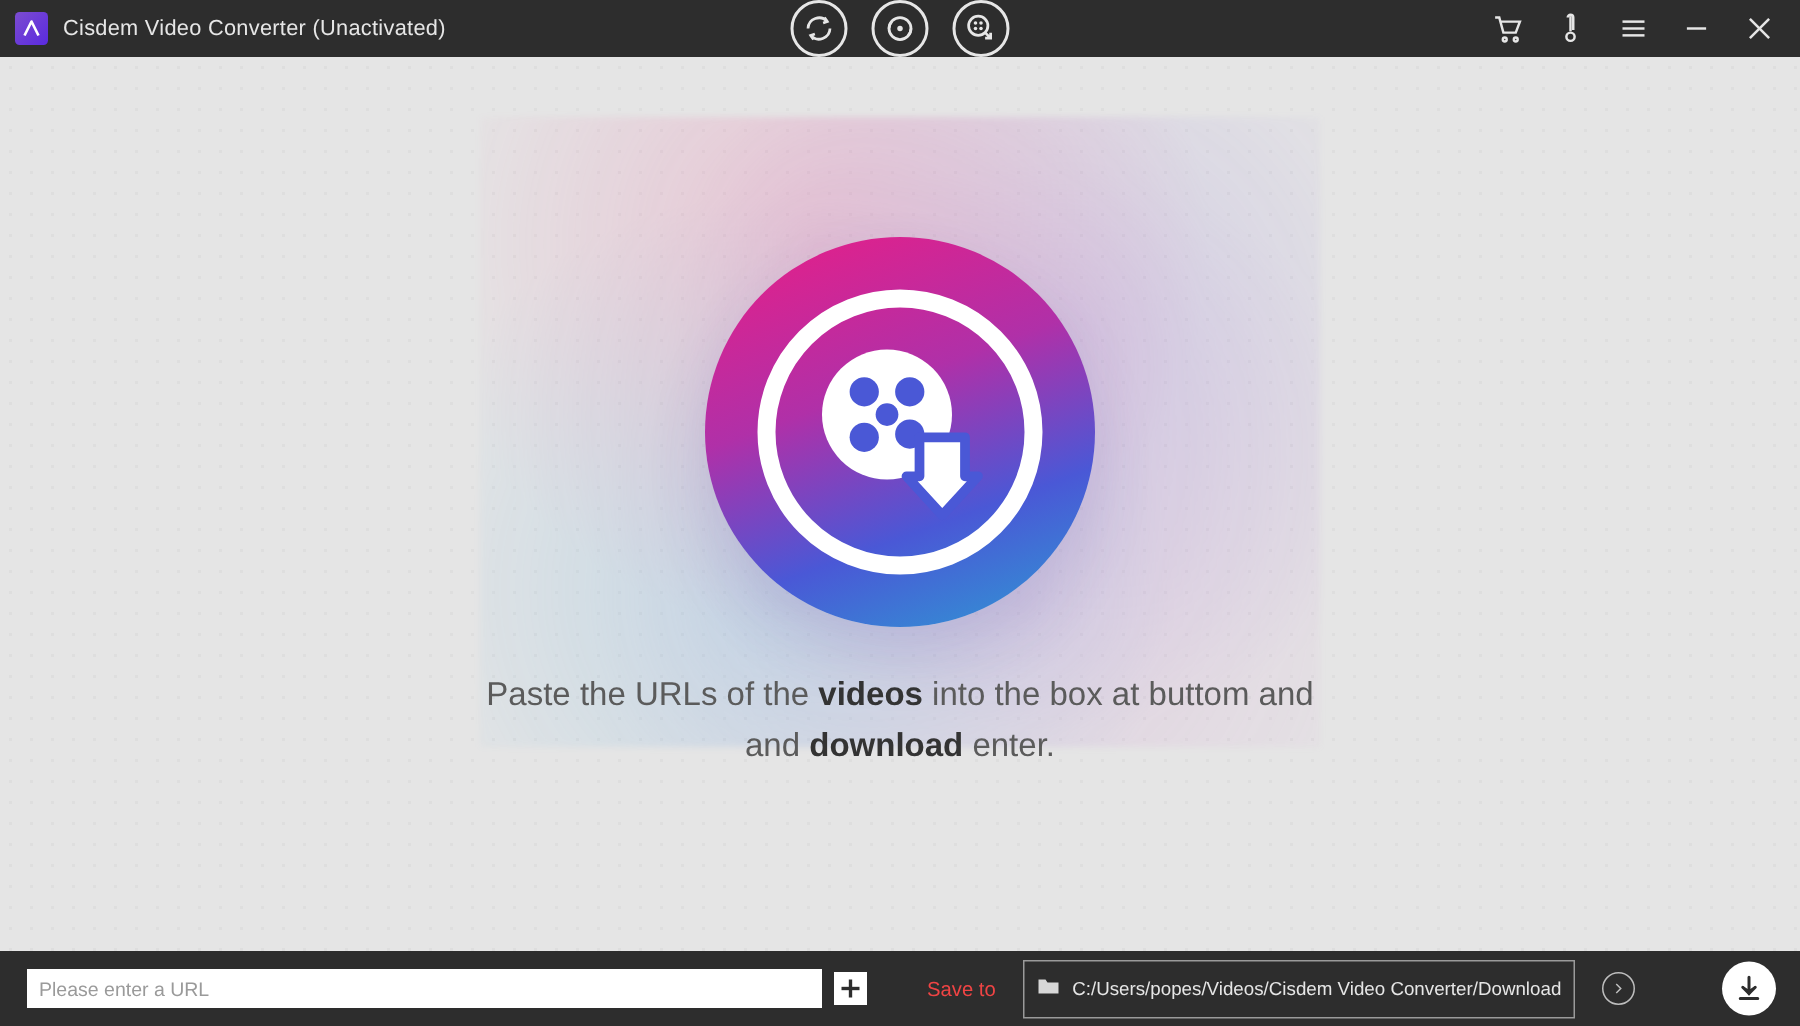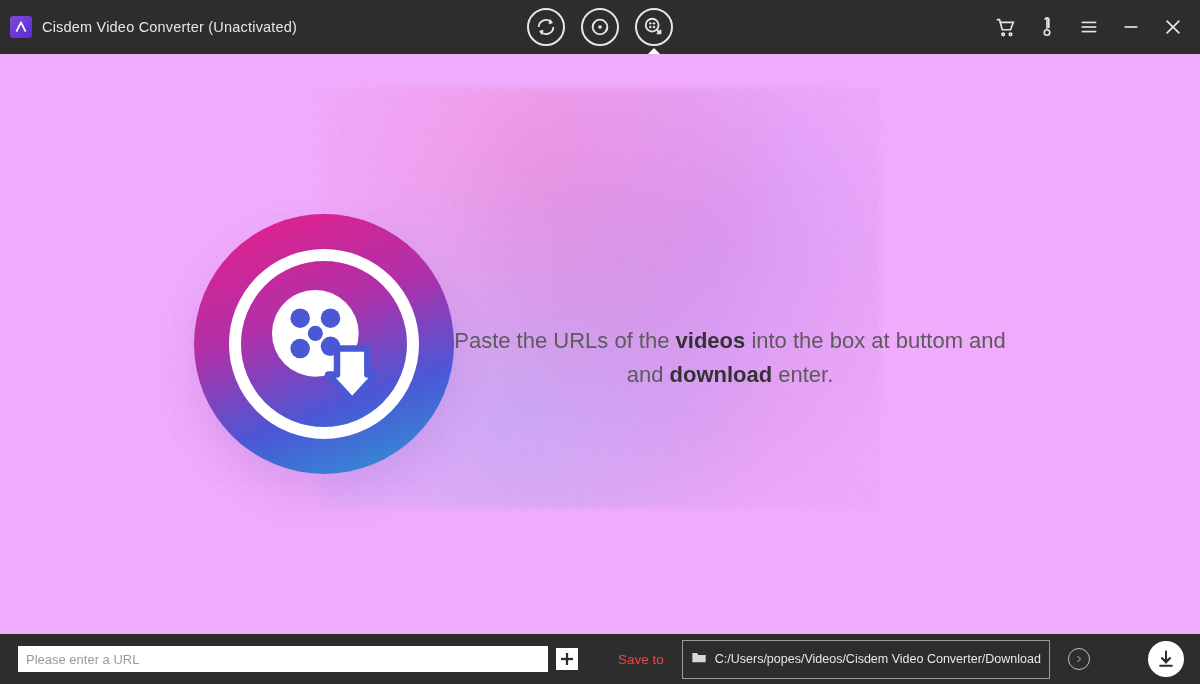--- a/index.html
+++ b/index.html
@@ -1,35 +1,35 @@
 <!DOCTYPE html>
 <html><head>
   <meta charset="utf-8">
   <style>
     * { margin: 0; padding: 0; box-sizing: border-box; }
     html, body { width: 1200px; height: 684px; overflow: hidden; font-family: -apple-system, BlinkMacSystemFont, "Segoe UI", Arial, sans-serif; }
     .app { width: 1200px; height: 684px; display: flex; flex-direction: column; background: #fff; }
 
     
-    .topbar { height: 54px; background: #2d2d2d; display: flex; align-items: center; padding: 0 14px 0 10px; color: #e6e6e6; }
+    .topbar { height: 38px; background: #2d2d2d; display: flex; align-items: center; padding: 0 14px 0 10px; color: #e6e6e6; }
     .logo { width: 22px; height: 22px; background: linear-gradient(135deg,#7b4ccf,#5a2ae0); border-radius:3px; display:flex; align-items:center; justify-content:center; margin-right:10px; }
     .logo svg { width:14px; height:14px; }
     .title { font-size: 14.5px; letter-spacing: .2px; color:#e6e6e6; }
     .center-icons { position:absolute; left:50%; transform:translateX(-50%); display:flex; gap:16px; align-items:center; }
     .circ-btn { width:38px; height:38px; border:2px solid #e6e6e6; border-radius:50%; display:flex; align-items:center; justify-content:center; cursor:pointer; }
     .circ-btn svg { width:22px; height:22px; fill:none; stroke:#e6e6e6; stroke-width:2; }
     .circ-btn.active { position:relative; }
     .circ-btn.active::after { content:""; position:absolute; left:50%; transform:translateX(-50%); bottom:-10px; width:0; height:0; border-left:6px solid transparent; border-right:6px solid transparent; border-bottom:6px solid #fff; }
 
     .right-icons { margin-left:auto; display:flex; align-items:center; gap:16px; }
     .ricon { width:26px; height:26px; display:flex; align-items:center; justify-content:center; cursor:pointer; }
     .ricon svg { width:22px; height:22px; stroke:#e6e6e6; fill:none; stroke-width:1.8; }
 
     
-    .main { flex:1; position:relative; background:#f0abfc; display:flex; flex-direction:row; align-items:center; justify-content:center; }
+    .main { flex:1; position:relative; background:#e5e5e5; display:flex; flex-direction:column; align-items:center; justify-content:center; }
     .main::before{
       content:""; position:absolute; inset:0;
       background-image: radial-gradient(rgba(0,0,0,0.03) 1px, transparent 1px);
       background-size: 14px 14px;
       background-position: 0 0;
     }
     .watercolor{
       position:absolute; left:50%; top:42%; transform:translate(-50%,-50%);
       width:560px; height:420px;
       background:

